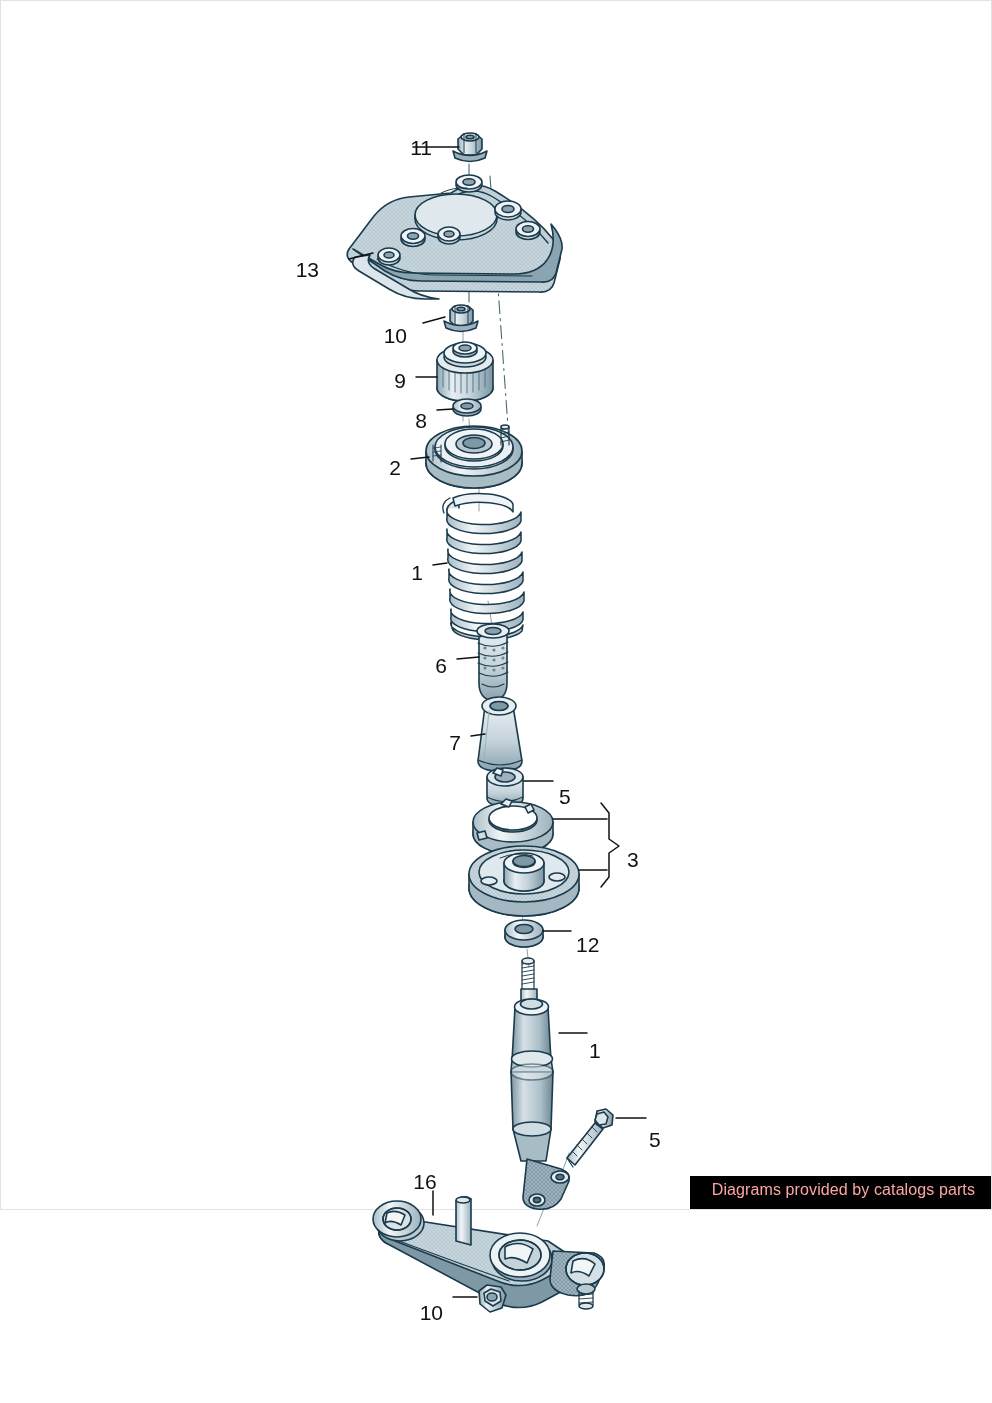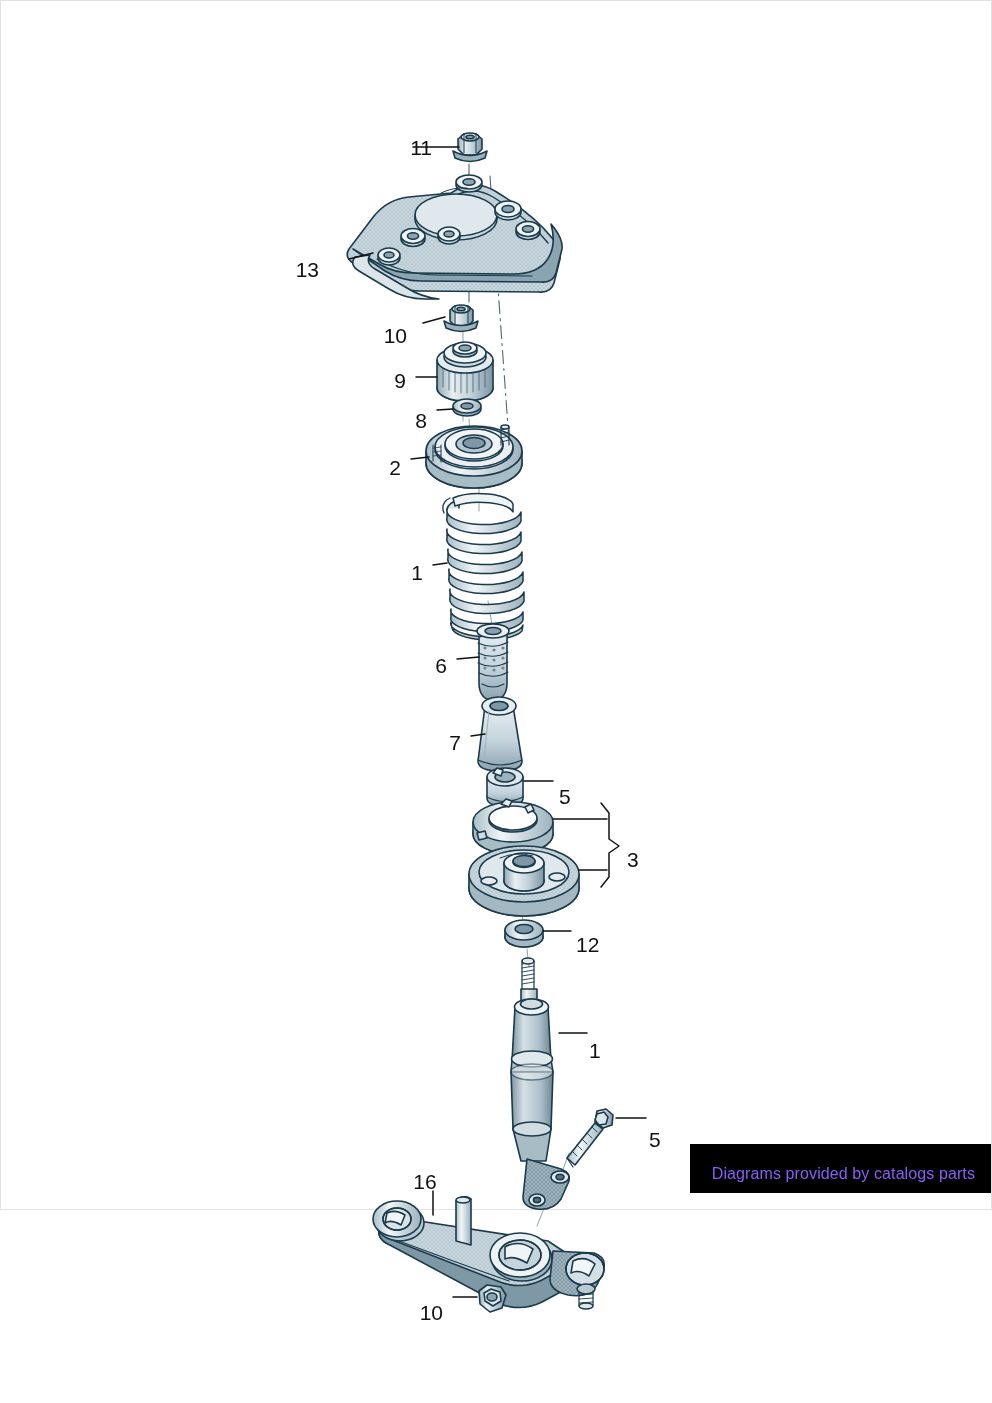--- a/index.html
+++ b/index.html
@@ -19,26 +19,26 @@
     position:absolute;
     font-size:21px;
     color:#111111;
     font-family:"Liberation Sans", sans-serif;
     line-height:1;
     white-space:nowrap;
     user-select:none;
   }
   #watermark{
     position:absolute;
-    right:0;bottom:16px;
+    right:0;bottom:0;
     background:#000000;
-    color:#8b5cf6;
+    color:#fca5a5;
     font-size:16px;
     font-family:"Liberation Sans", sans-serif;
-    padding:21px 16px 10px 22px;
+    padding:5px 16px 10px 22px;
     letter-spacing:.1px;
     white-space:nowrap;
   }
 </style>
 </head>
 <body>
 
 <div id="page">
 
   <svg id="diagram" viewBox="0 0 992 1403" width="992" height="1403" xmlns="http://www.w3.org/2000/svg">

